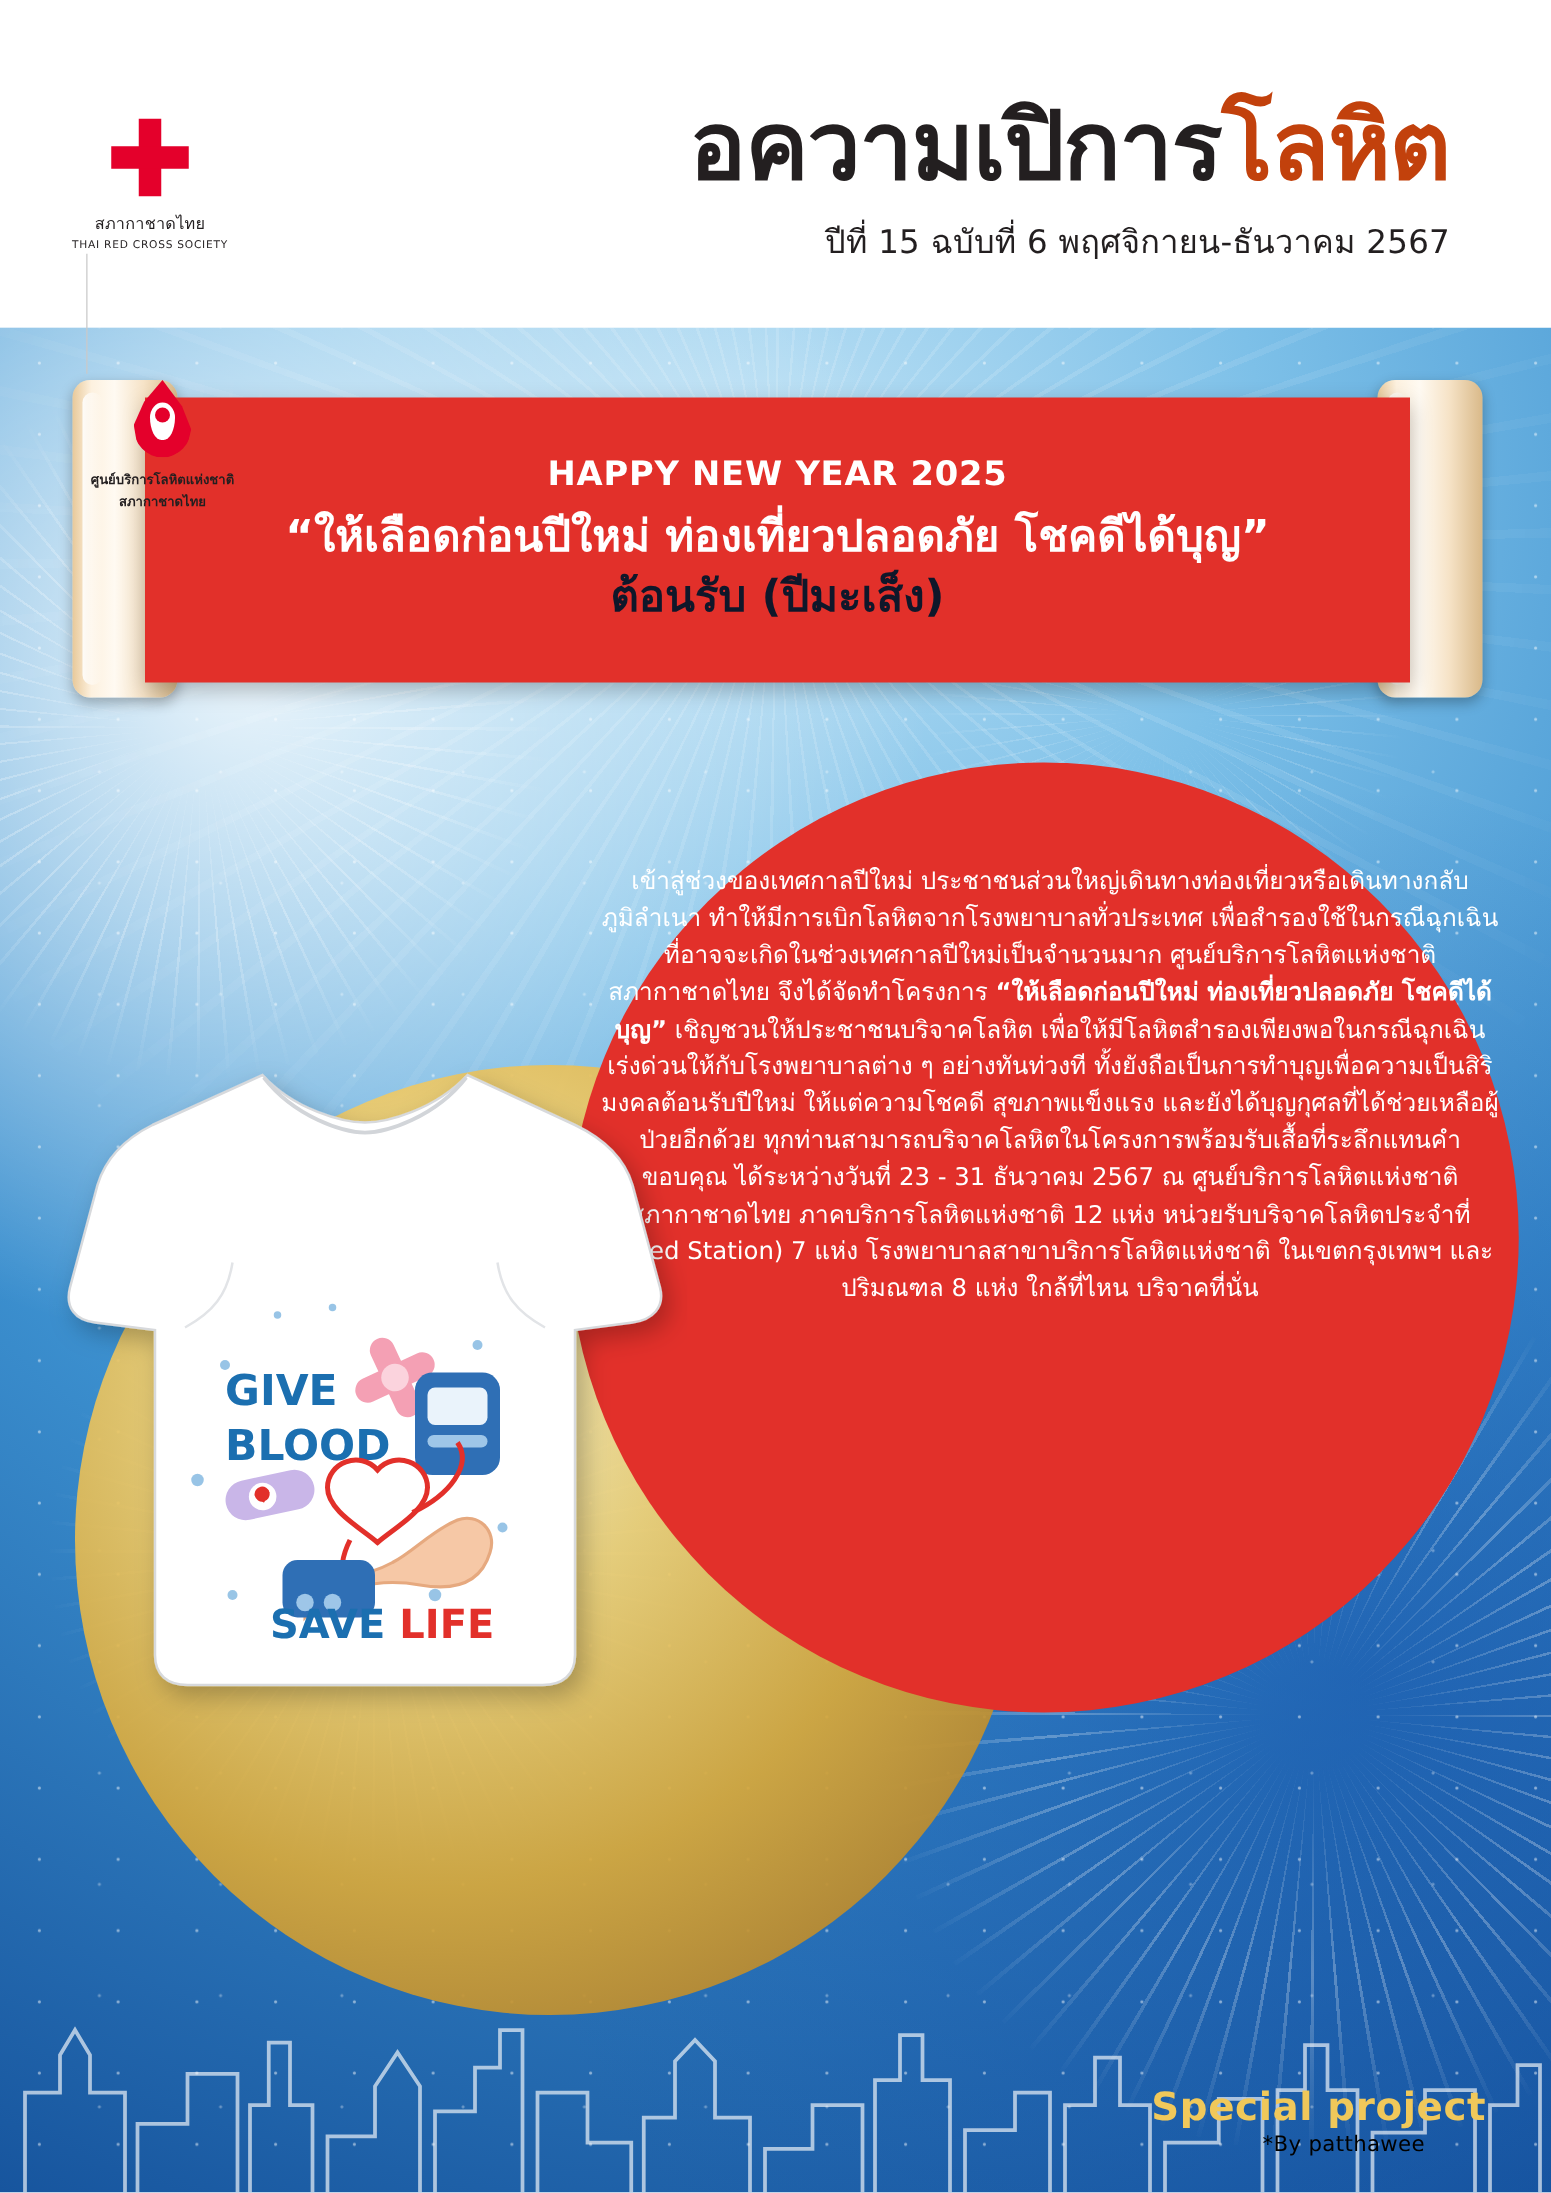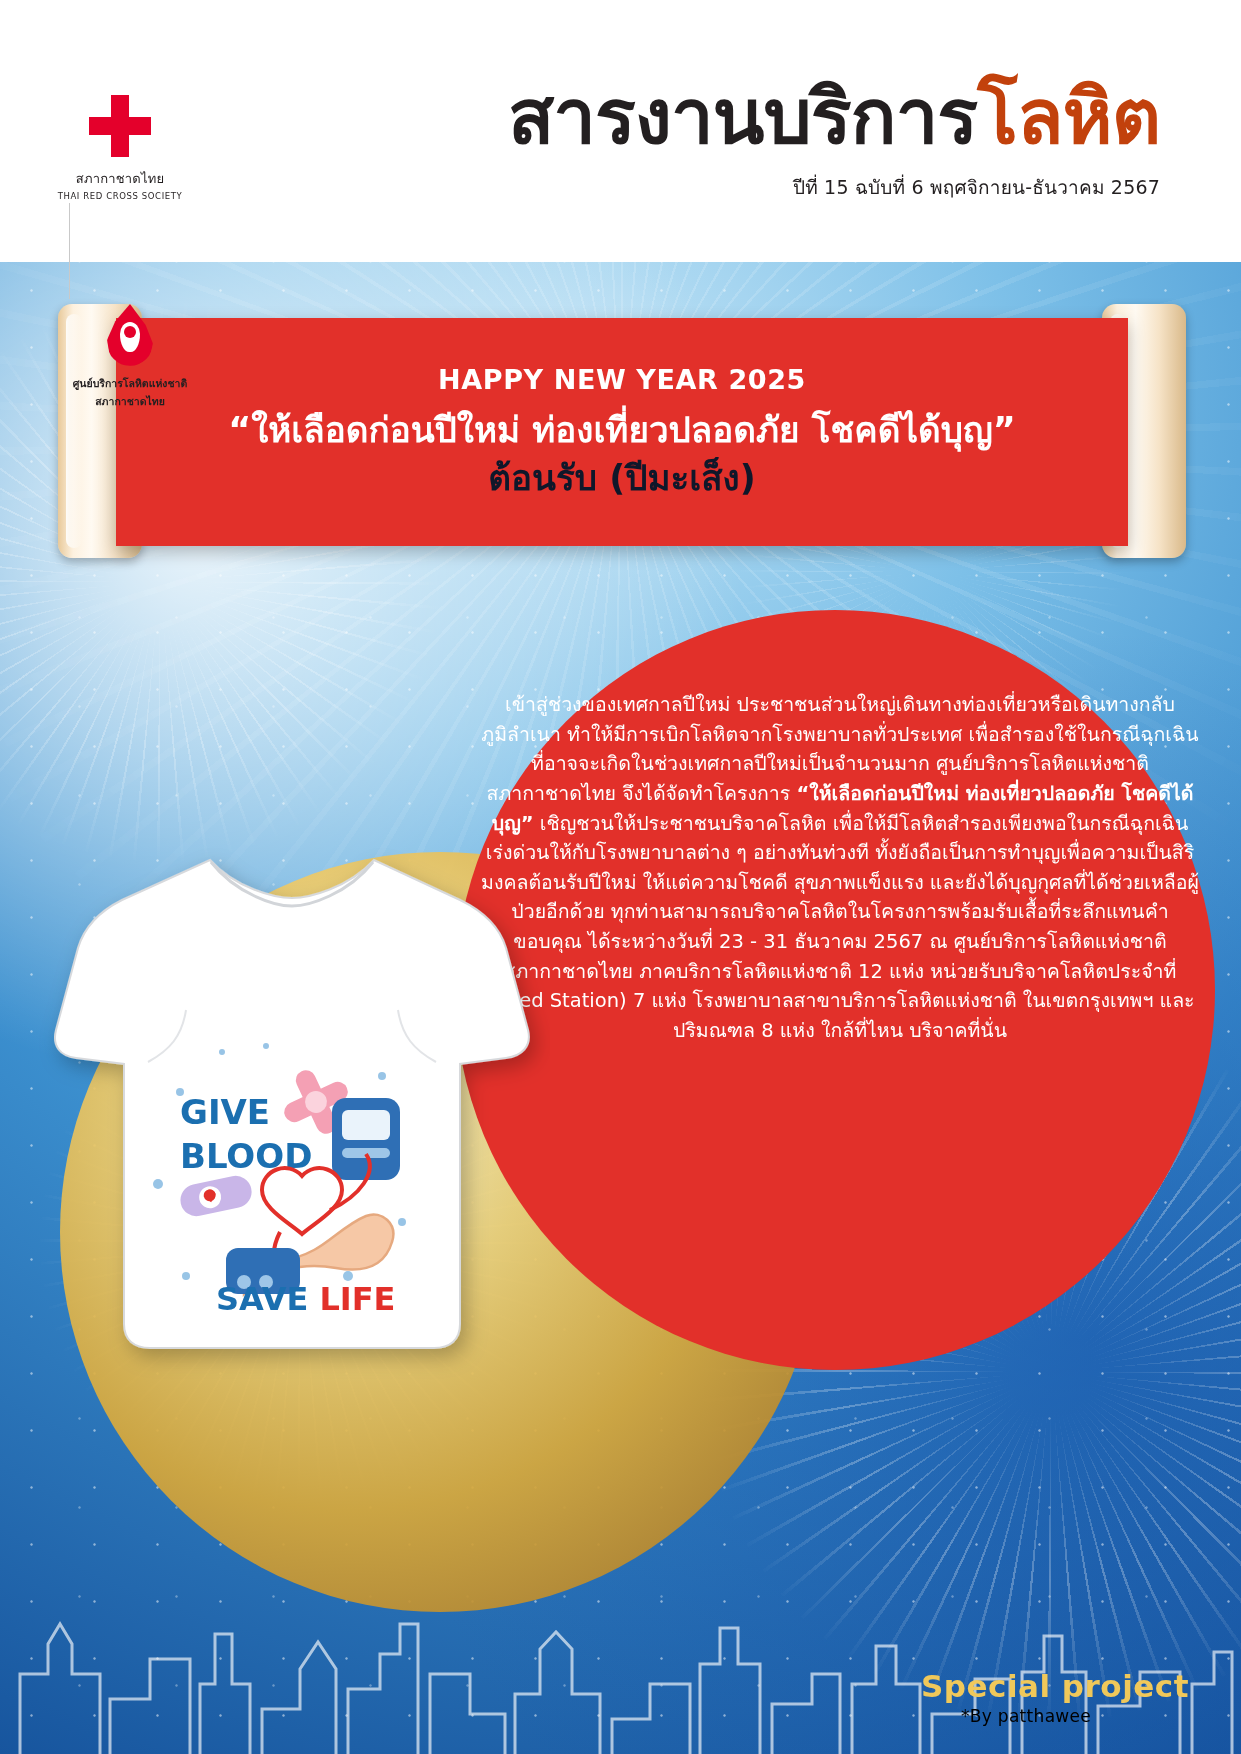--- a/index.html
+++ b/index.html
@@ -61,21 +61,21 @@
 
   .title-wrap {
     position: absolute; left: 330px; top: 78px; width: 830px; text-align: right;
   }
   .mag-title {
     font-size: 76px; line-height: 1.02; color: #231f20; font-weight: bold;
     letter-spacing: -1px; white-space: nowrap;
   }
   .mag-title .accent { color: #c2410c; }
   .issue-line {
-    margin-top: 16px; font-size: 19px; color: #231f20; letter-spacing: .2px;
+    margin-top: 16px; font-size: 26px; color: #231f20; letter-spacing: .2px;
   }
 
   
   .bg {
     position: absolute; left: 0; top: 262px; width: 1241px; height: 1492px;
     background:
       radial-gradient(circle at 16% 18%, rgba(255,255,255,.85) 0%, rgba(255,255,255,0) 34%),
       radial-gradient(circle at 88% 72%, rgba(20,80,170,.55) 0%, rgba(20,80,170,0) 46%),
       radial-gradient(circle at 50% 8%, #bfe2f5 0%, #7dc0e8 26%, #3c90cf 58%, #17559e 100%);
     overflow: hidden;
@@ -170,21 +170,21 @@
   }
   .circle-text b { font-weight: bold; }
 
   
   .shirt-wrap {
     position: absolute; left: 30px; top: 824px; width: 520px; height: 560px; z-index: 9;
   }
 
   
   .credit {
-    position: absolute; right: 52px; bottom: 28px; text-align: left; z-index: 12;
+    position: absolute; right: 52px; bottom: 28px; text-align: center; z-index: 12;
   }
   .credit-title {
     color: #f0c85a; font-size: 31px; font-weight: bold; letter-spacing: .5px;
     font-family: "DejaVu Sans", "Liberation Sans", sans-serif;
   }
   .credit-sub {
     color: #000000; font-size: 17px; margin-top: 2px; letter-spacing: .3px; margin-left: 40px;
   }
 </style>
 </head>
@@ -243,21 +243,21 @@
             <div class="drop-inner"></div>
           </div>
         </div>
         <div class="nbc-l1">ศูนย์บริการโลหิตแห่งชาติ</div>
         <div class="nbc-l2">สภากาชาดไทย</div>
       </div>
 
     </div>
 
     <div class="title-wrap">
-      <div class="mag-title"><span>สารงานบริการ</span><span class="accent">โลหิต</span></div>
+      <div class="mag-title"><span>อความเปิการ</span><span class="accent">โลหิต</span></div>
       <div class="issue-line">ปีที่ 15 ฉบับที่ 6 พฤศจิกายน-ธันวาคม 2567</div>
     </div>
 
   </div>
 
   <div class="scroll-banner">
     <div class="scroll-roll roll-left"></div>
     <div class="scroll-roll roll-right"></div>
     <div class="scroll-body">
       <div class="hny">HAPPY NEW YEAR 2025</div>

